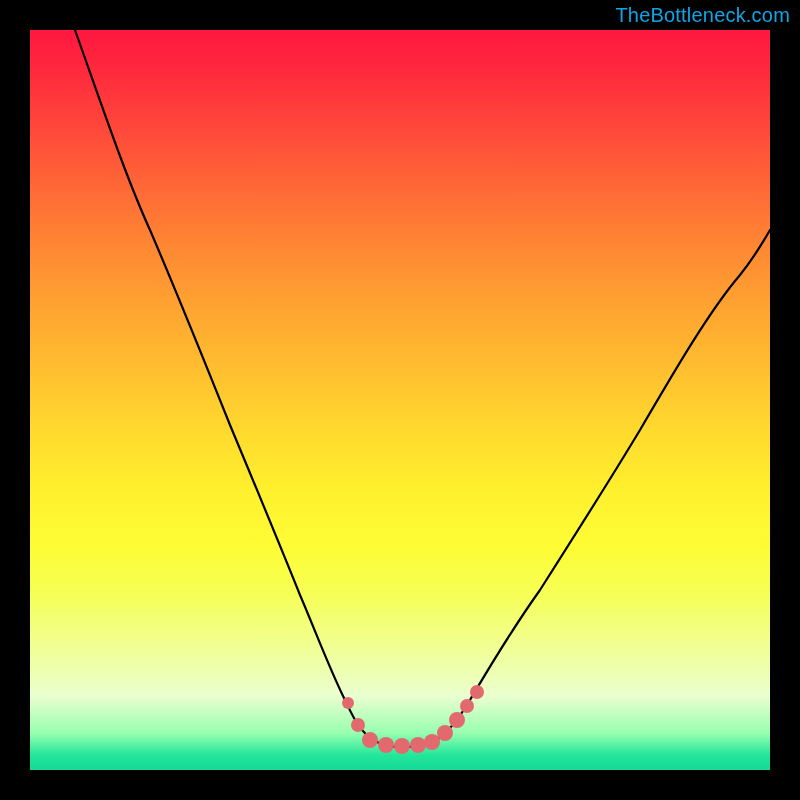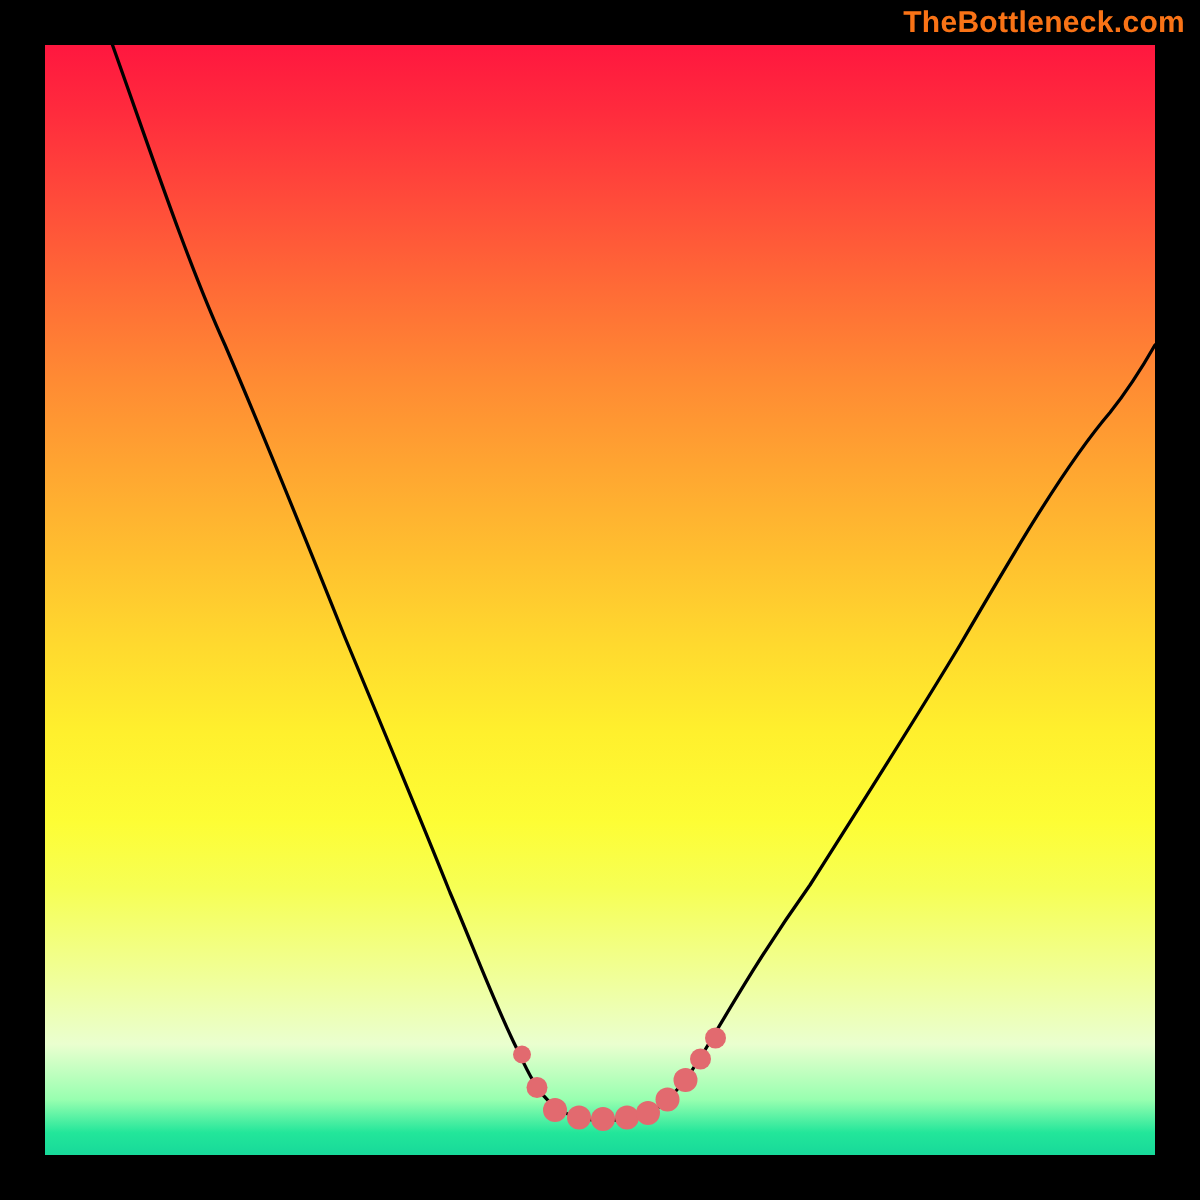--- a/index.html
+++ b/index.html
@@ -39,23 +39,23 @@
       #eaffcf 90%,
       #98ffb0 95%,
       #22e69a 98%,
       #17d99a 100%
     );
   }
   .watermark {
     position: absolute;
     top: 4px;
     right: 10px;
-    color: #f97316;
+    color: #0ea5e9;
     font-size: 20px;
-    font-weight: 700;
+    font-weight: 400;
     letter-spacing: 0.2px;
     user-select: none;
   }
   svg.curve {
     position: absolute;
     left: 0;
     top: 0;
     width: 740px;
     height: 740px;
     overflow: visible;

